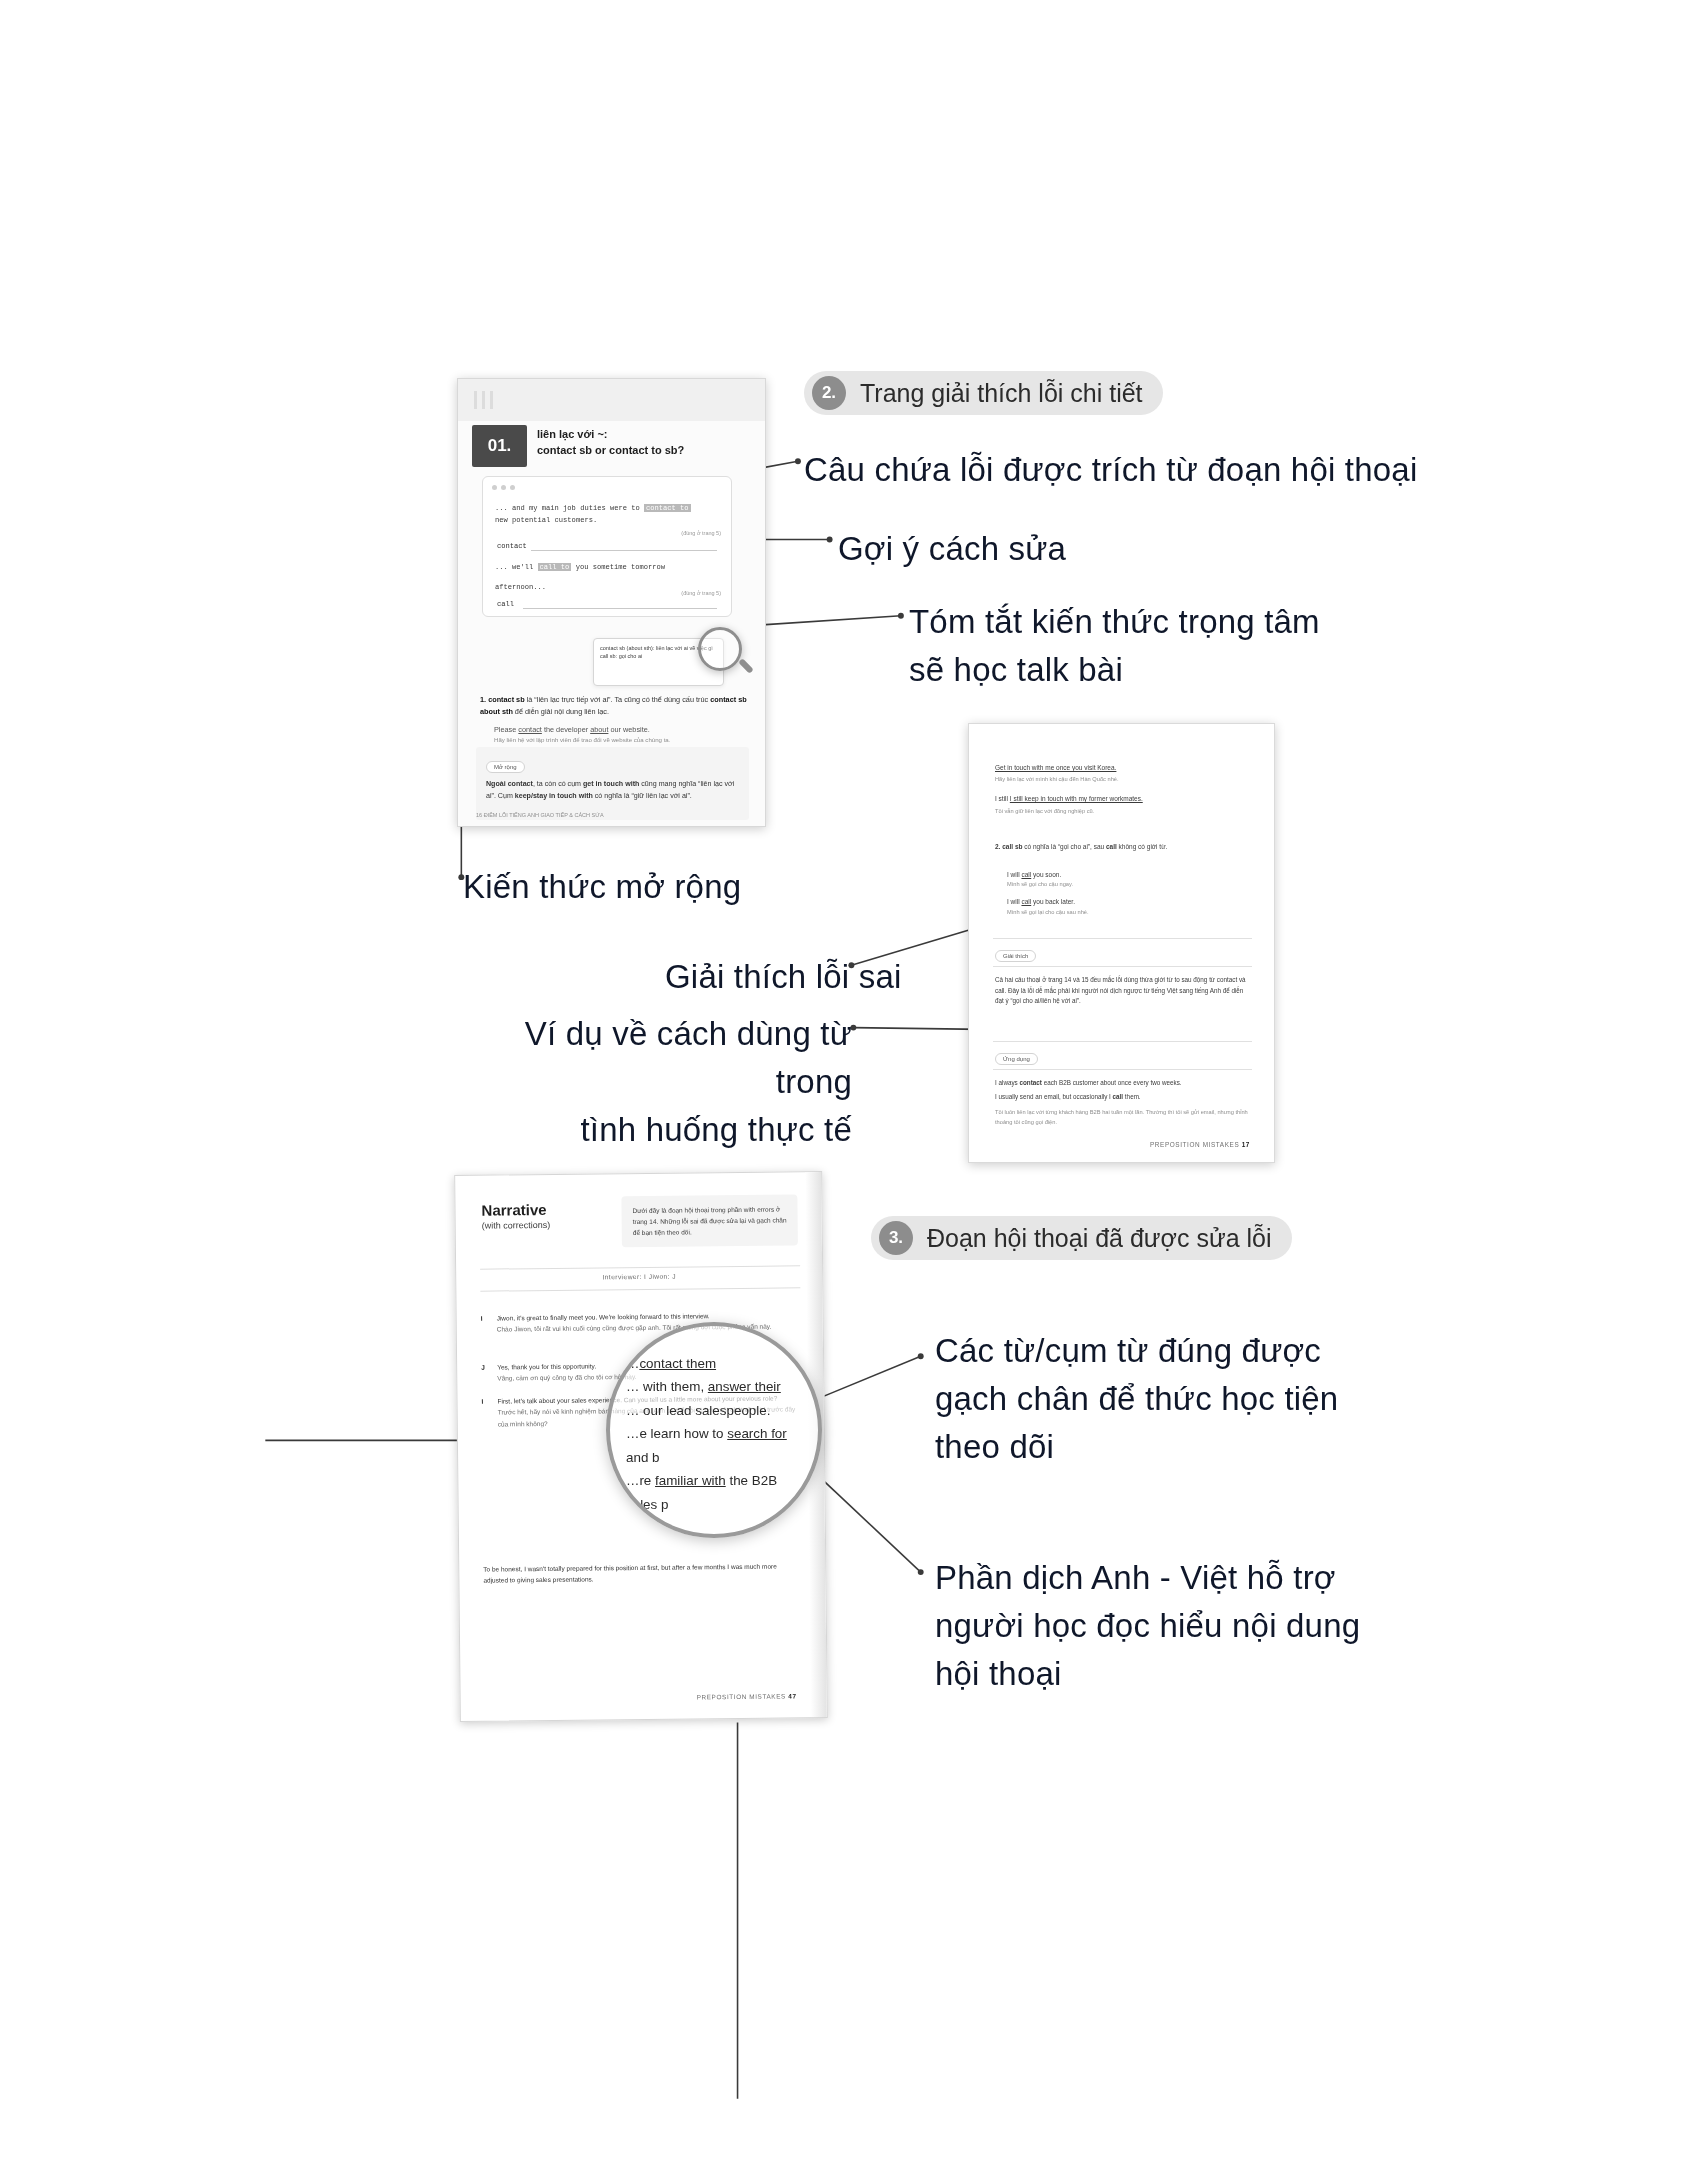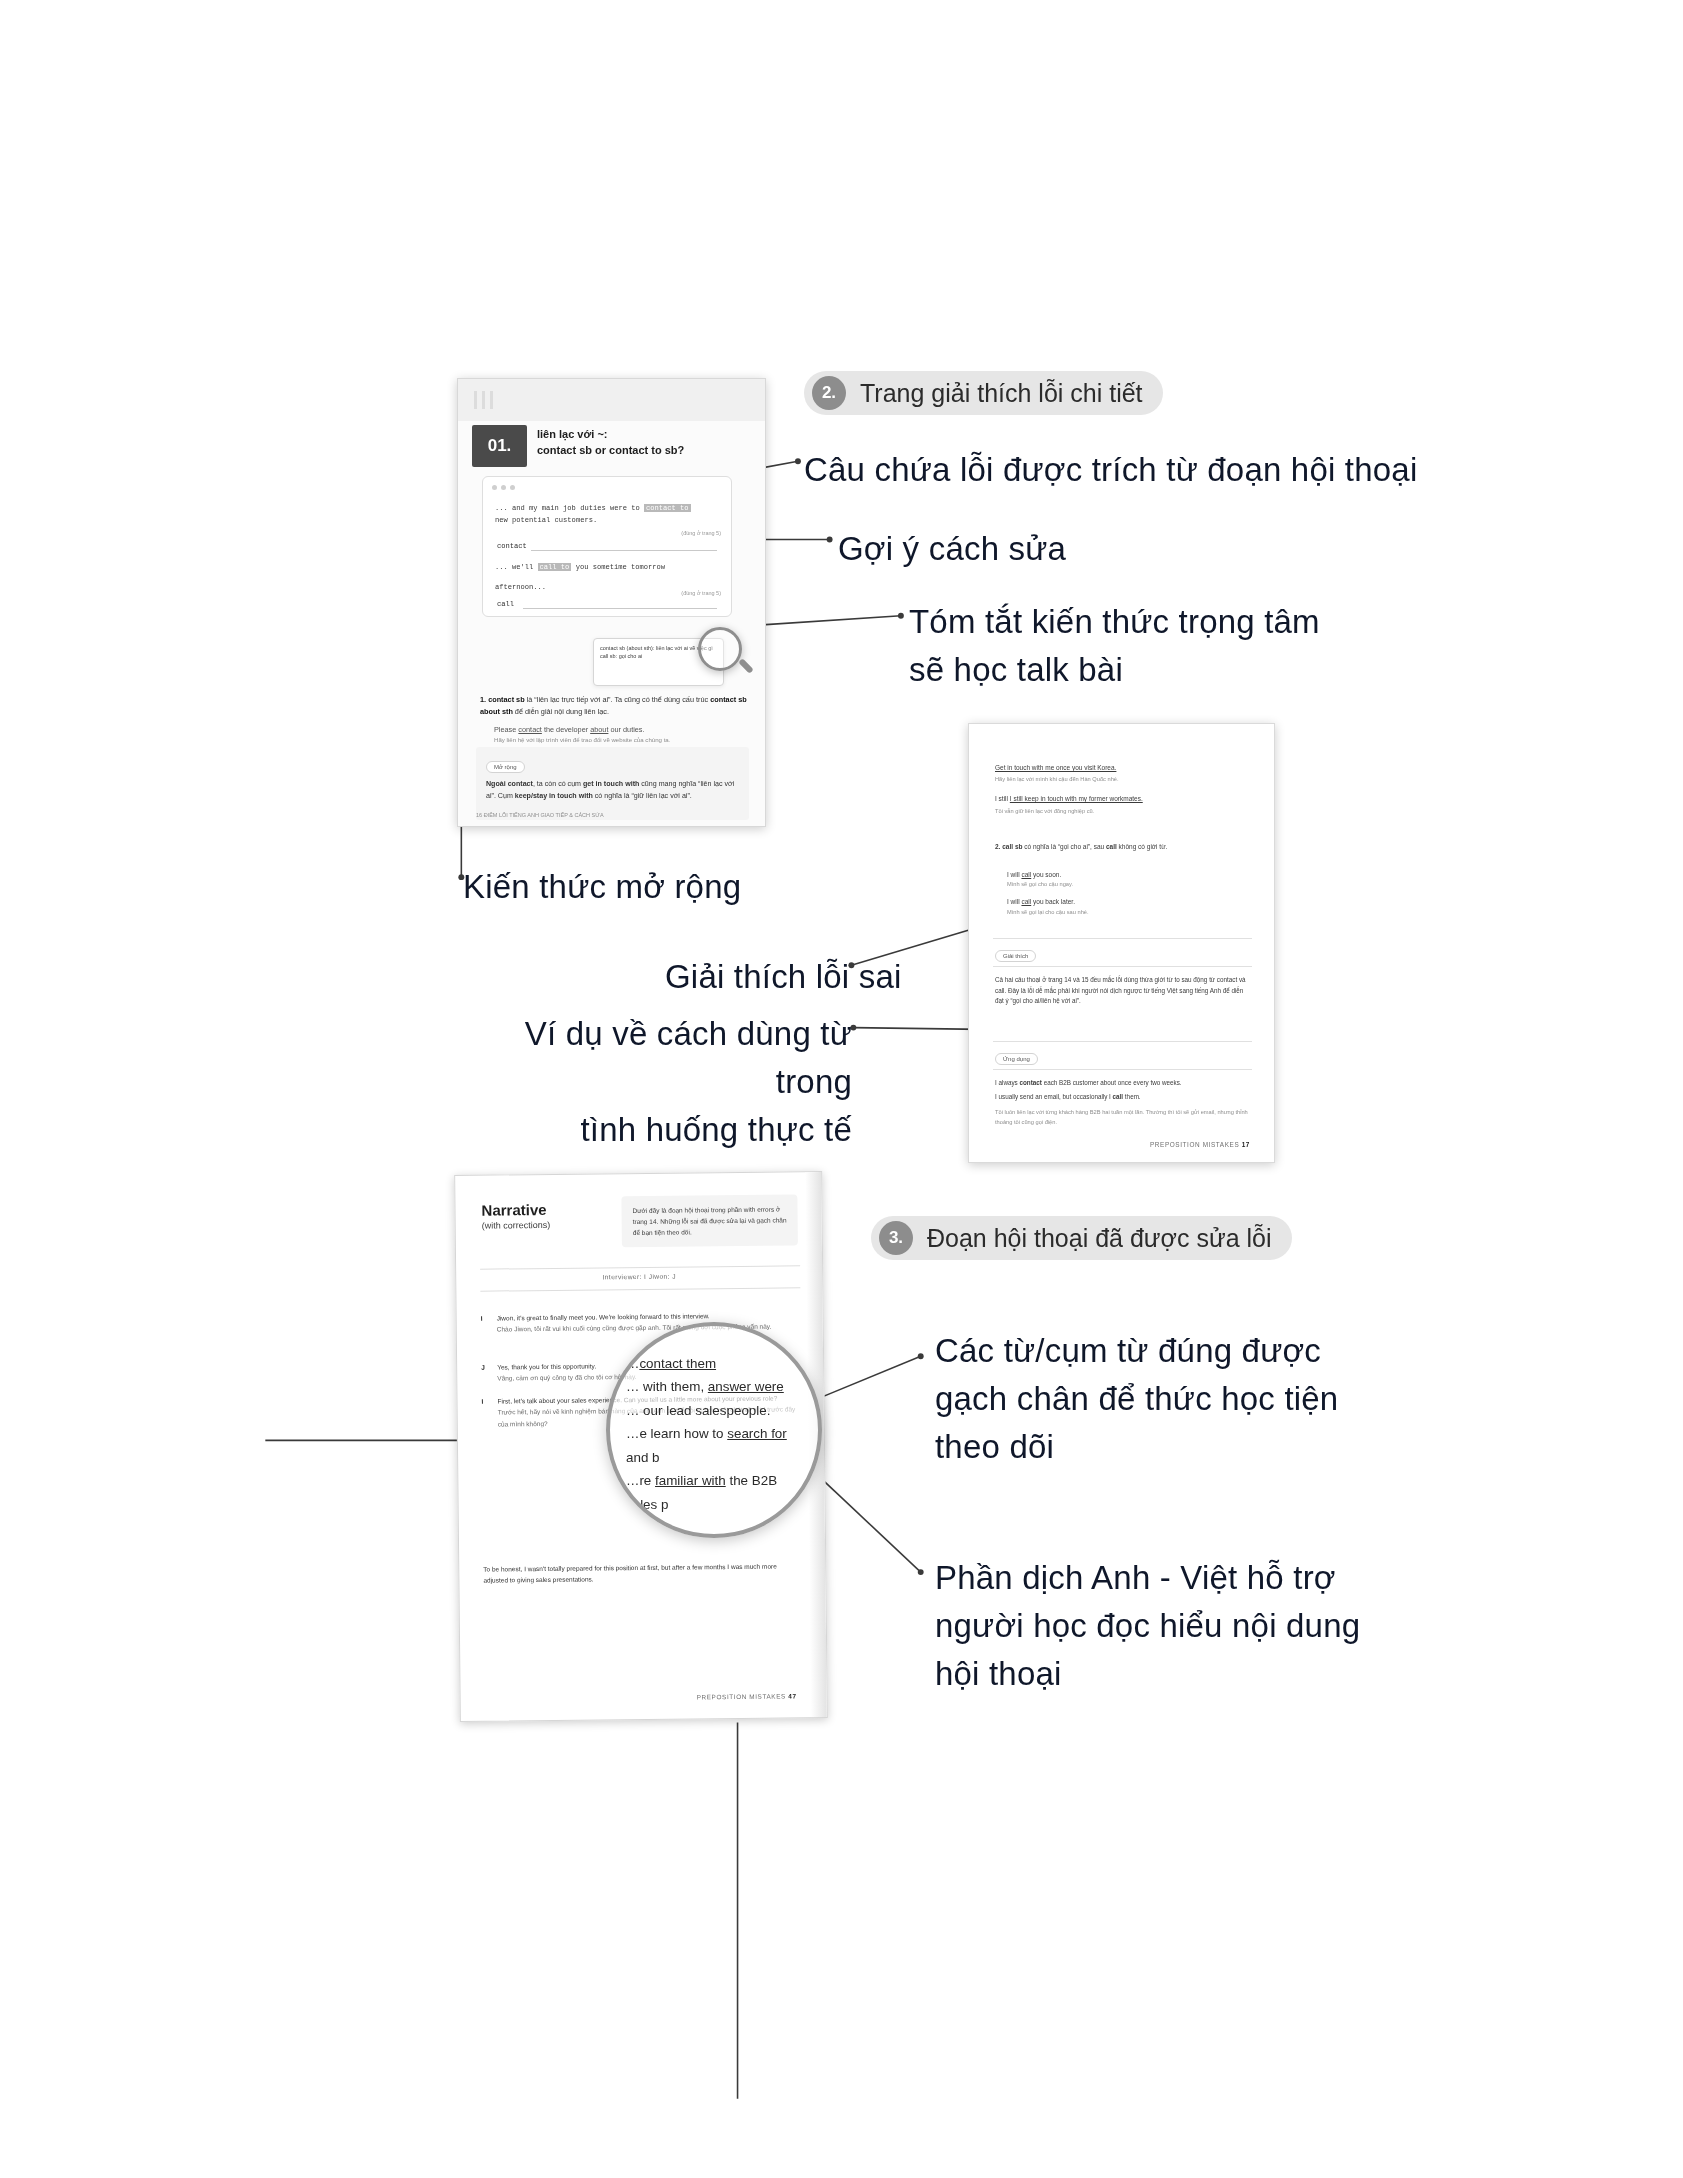--- a/index.html
+++ b/index.html
@@ -306,21 +306,21 @@
     <div class="magnifier" style="left:240px; top:248px; width:38px; height:38px;">
       <div class="handle" style="right:-10px; bottom:-6px; height:16px; transform:rotate(-45deg);"></div>
     </div>
 
     <div class="expl" style="top:315px;">
       <b>1.</b>
       <b>contact sb</b><span> là “liên lạc trực tiếp với ai”. Ta cũng có thể dùng cấu trúc</span>
       <b>contact sb about sth</b><span> để diễn giải nội dung liên lạc.</span>
     </div>
     <div class="expl ex-quote" style="top:345px; left:36px;">
-      <span>Please </span><span class="u">contact</span><span> the developer </span><span class="u">about</span><span> our duties.</span>
+      <span>Please </span><span class="u">contact</span><span> the developer </span><span class="u">about</span><span> our website.</span>
     </div>
     <div class="expl ex-sub" style="top:356px; left:36px;">Hãy liên hệ với lập trình viên để trao đổi về website của chúng ta.</div>
 
     <div class="box-expand">
       <span class="tag">Mở rộng</span>
       <div style="font-size:7.1px; line-height:1.7; color:#333;">
         <b>Ngoài contact</b><span>, ta còn có cụm </span><b>get in touch with</b><span> cũng mang nghĩa “liên lạc với ai”. Cụm </span><b>keep/stay in touch with</b><span> có nghĩa là “giữ liên lạc với ai”.</span>
       </div>
     </div>
 
@@ -417,21 +417,21 @@
       <b>47</b>
     </div>
   </div>
 
   <div class="mag3">
     <div class="inner">
       <div>
         <span>…</span><span class="u">contact them</span>
       </div>
       <div>
-        <span>… with them, </span><span class="u">answer were</span>
+        <span>… with them, </span><span class="u">answer their</span>
       </div>
       <div>… our lead salespeople.</div>
       <div>
         <span>…e learn how to </span><span class="u">search for</span><span> and b</span>
       </div>
       <div>
         <span>…re </span><span class="u">familiar with</span><span> the B2B sales p</span>
       </div>
     </div>
   </div>

